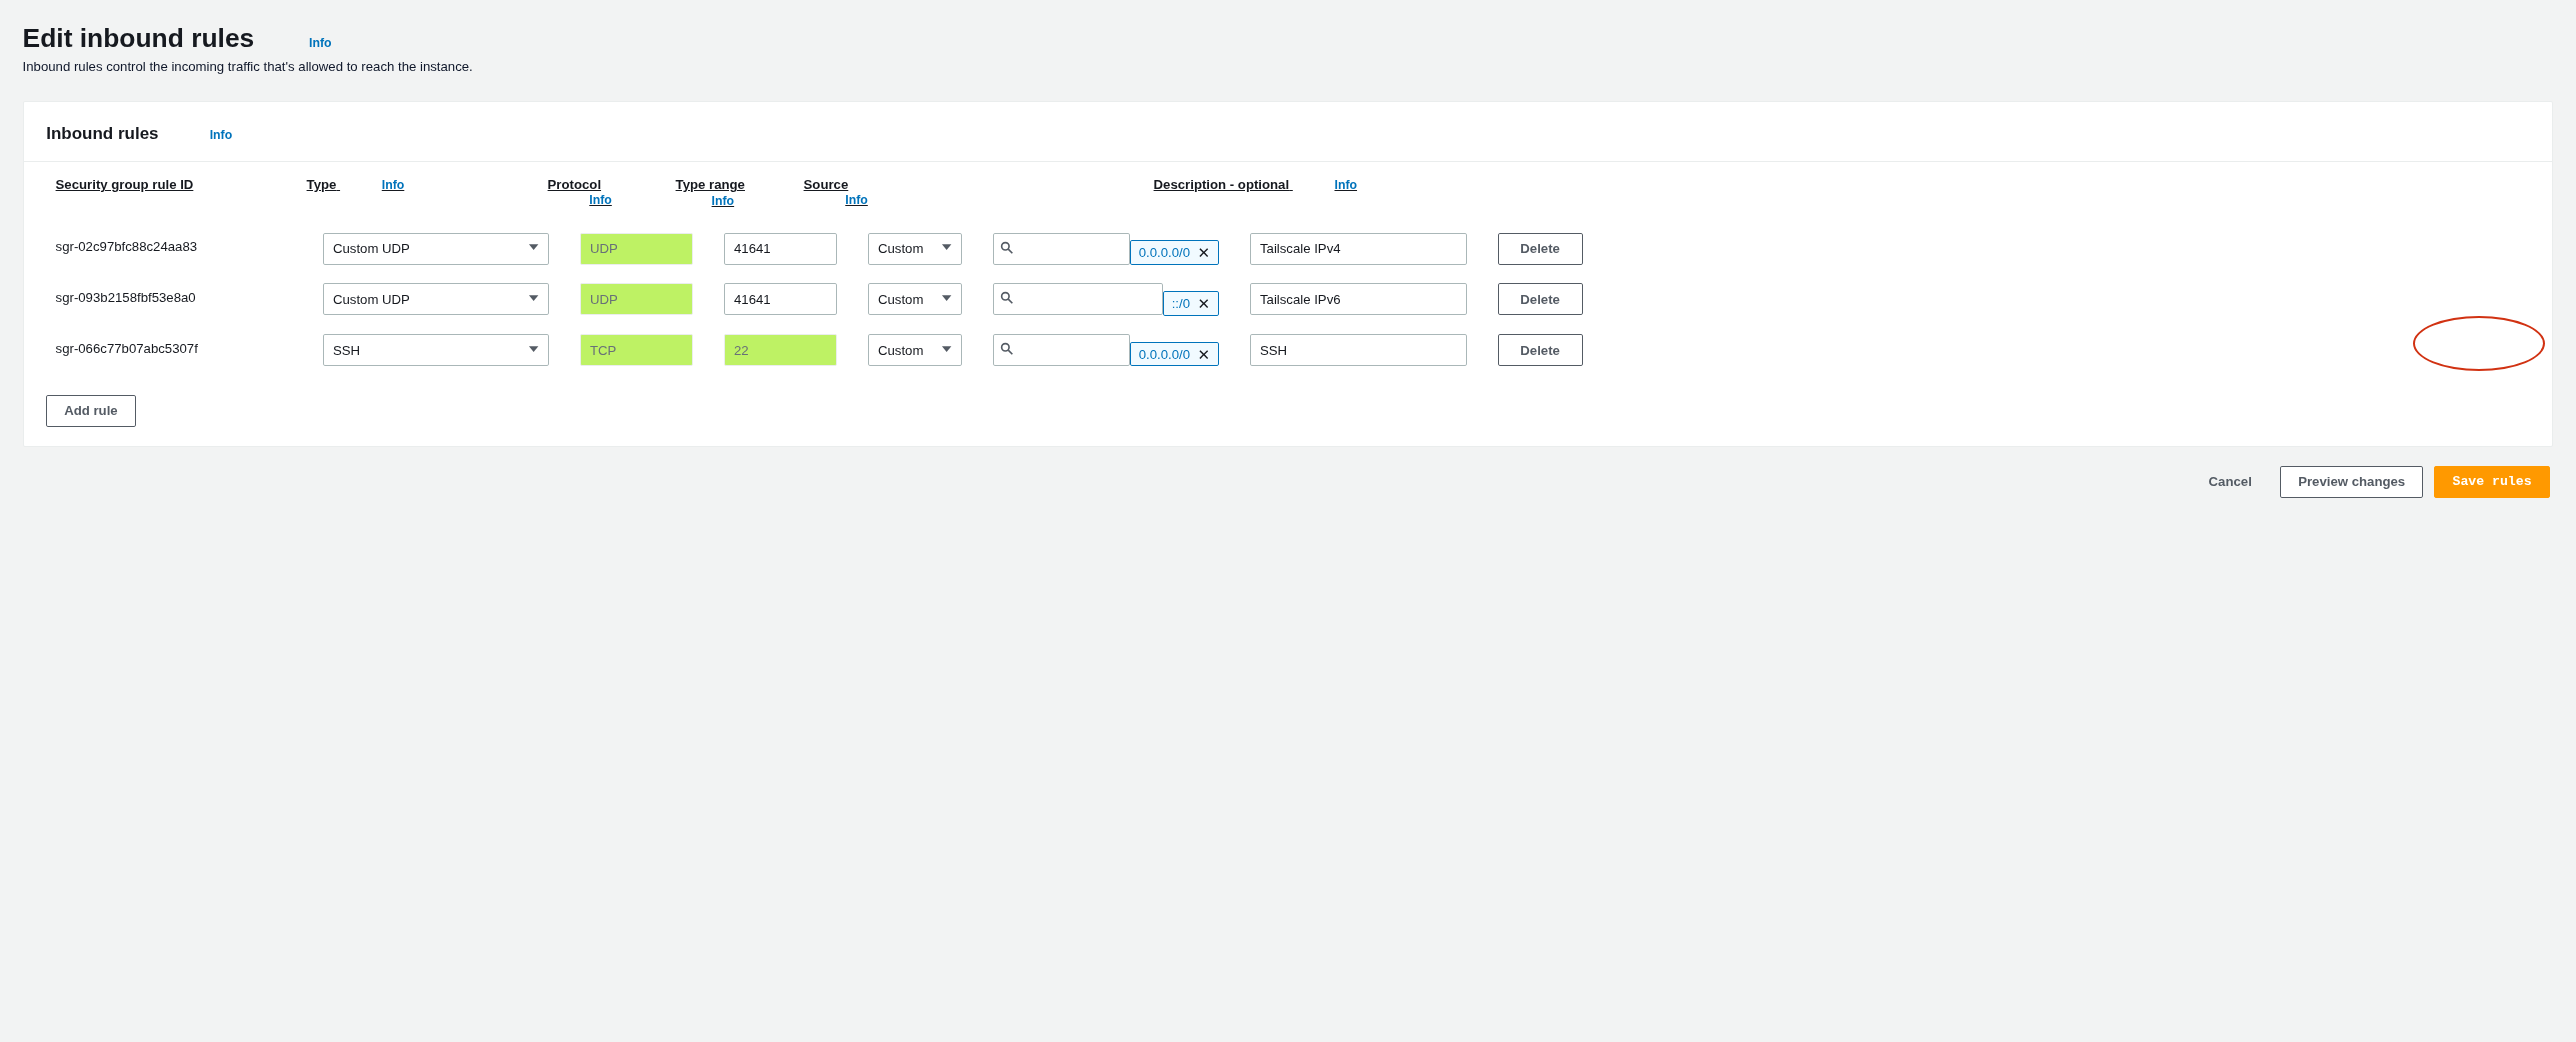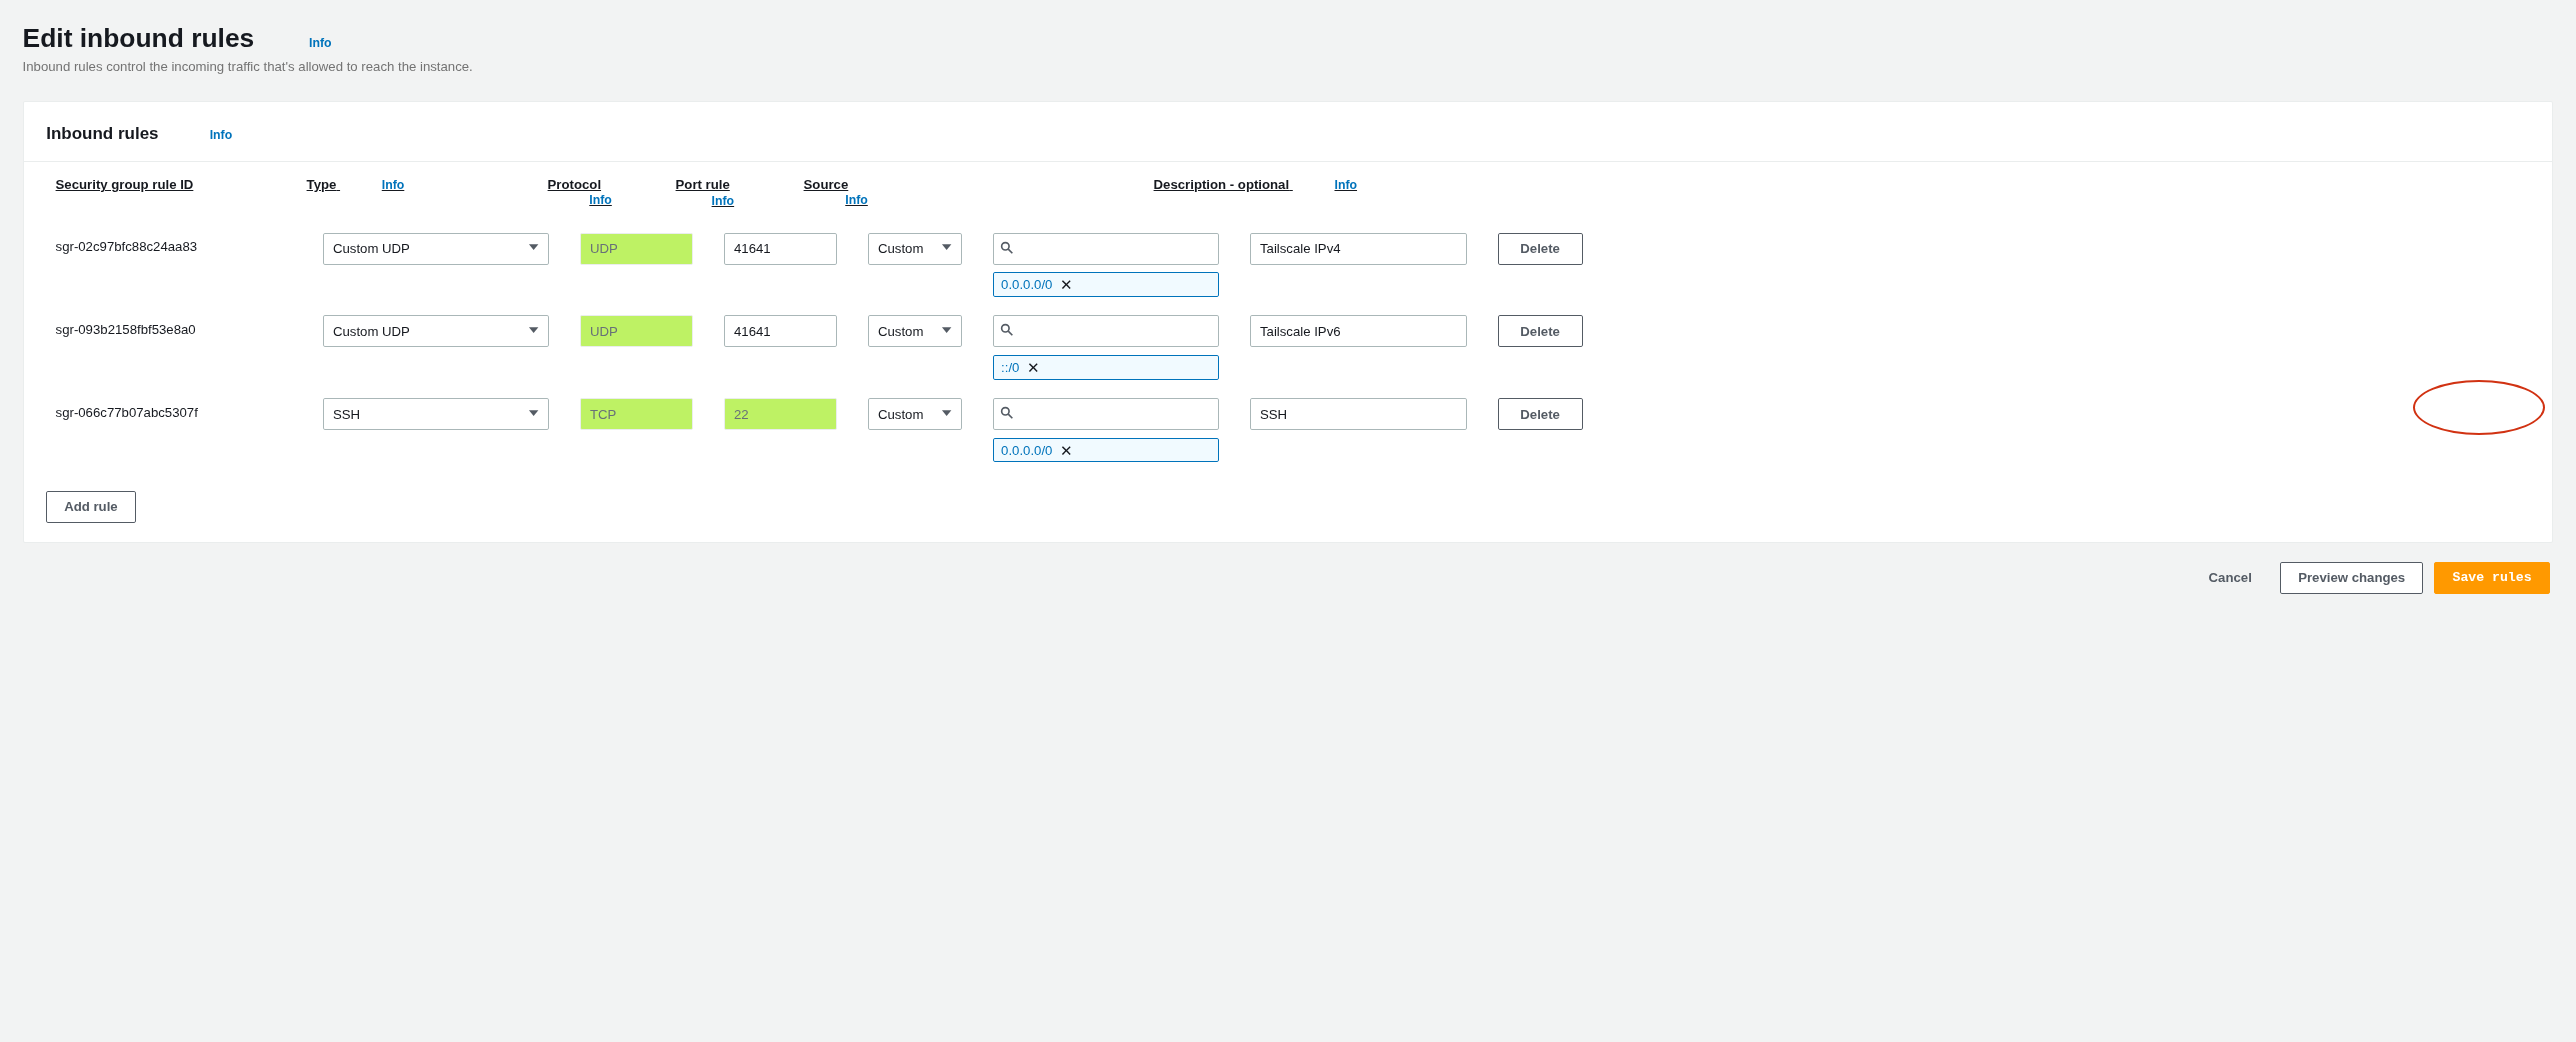--- a/index.html
+++ b/index.html
@@ -21,21 +21,21 @@
   .info-link {
     color: #0073bb;
     font-size: 12.3px;
     font-weight: 700;
     text-decoration: none;
     cursor: pointer;
     margin-left: 5.7px;
     padding-left: 36px;
   }
   .page-subtitle {
-    color: #737373;
+    color: #0f172a;
     font-size: 13.2px;
     margin-bottom: 26.4px;
   }
   .panel {
     background: #fff;
     border: 0.9px solid #eaeded;
     border-radius: 1.9px;
     padding: 22.6px 0 19px 0;
     margin-bottom: 19px;
   }
@@ -142,21 +142,21 @@
     background: #f1faff;
     color: #0073bb;
     border-radius: 1.9px;
     padding: 3.8px 7.5px;
     font-size: 13.2px;
     margin-top: 7.5px;
     gap: 7.5px;
   }
   .tag .x { cursor: pointer; color: #16191f; font-size: 15px; line-height: 1; }
 
-  .source-col-inner { display: flex; flex-direction: column; }
+  .source-col-inner { display: flex; flex-direction: row; }
 
   .panel-footer {
     padding: 19px 22.6px 0 22.6px;
   }
 
   .page-footer {
     display: flex;
     justify-content: flex-end;
     gap: 11.3px;
     align-items: center;
@@ -197,21 +197,21 @@
       <div class="th col-sg">Security group rule ID</div>
       <div class="th col-type">
         <span>Type</span>
         <a class="info-link">Info</a>
       </div>
       <div class="th col-proto">
         <span>Protocol</span>
         <a class="info-link">Info</a>
       </div>
       <div class="th col-port th-stack">
-        <span>Port rule</span>
+        <span>Type range</span>
         <a class="info-link" style="margin-left:0">Info</a>
       </div>
       <div class="th col-source-sel">
         <span>Source</span>
         <a class="info-link">Info</a>
       </div>
       <div class="th col-source-in"></div>
       <div class="th col-desc">
         <span>Description - optional</span>
         <a class="info-link">Info</a>

